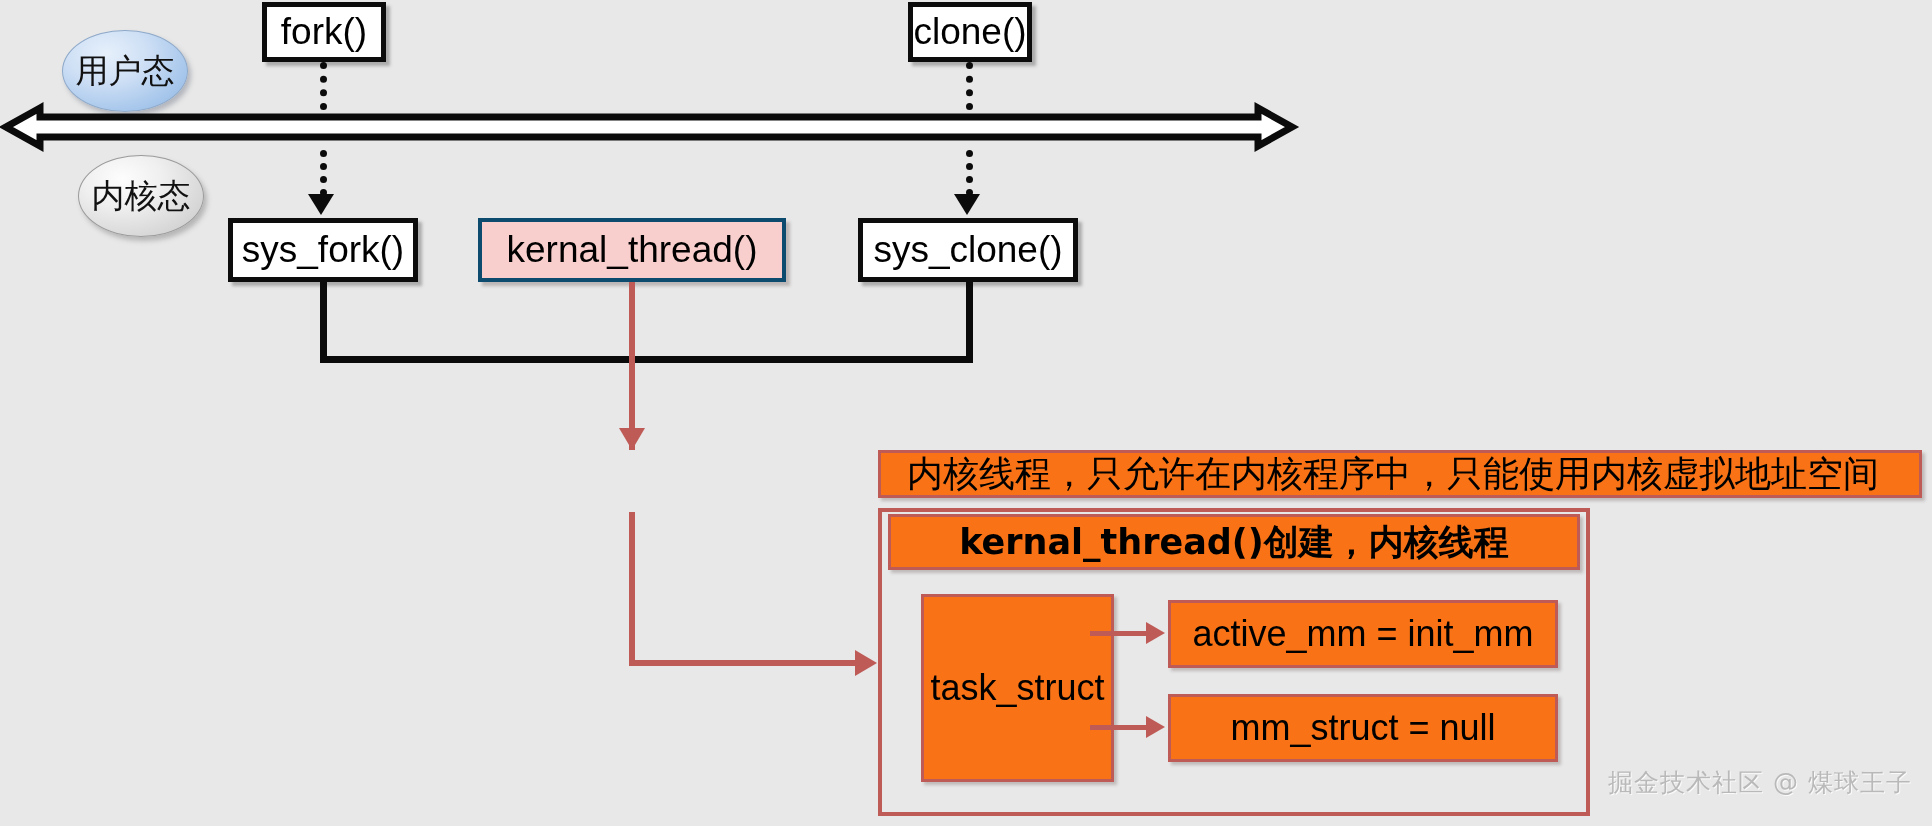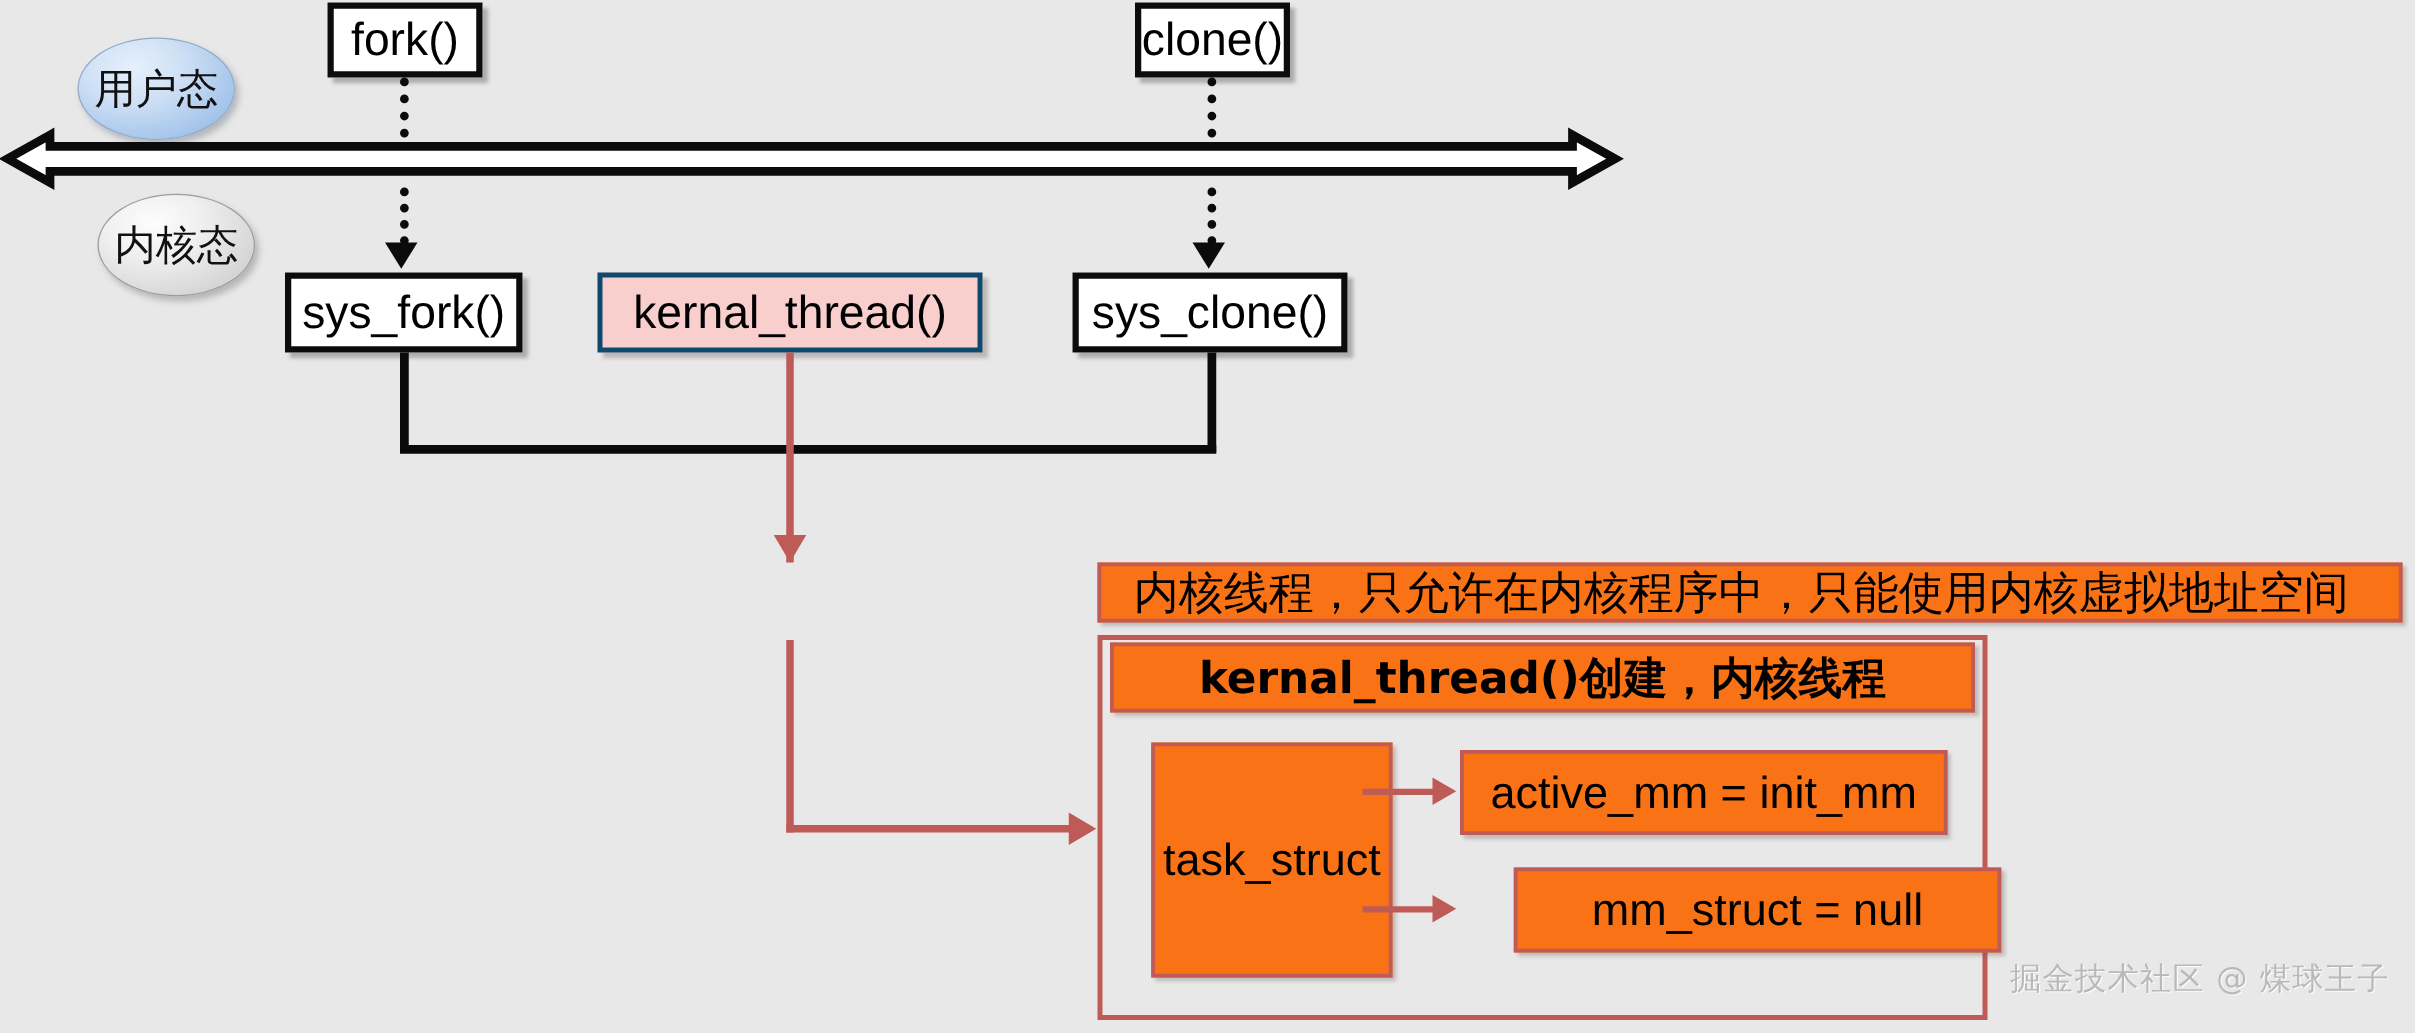--- a/index.html
+++ b/index.html
@@ -189,21 +189,21 @@
   </div>
 
   <div class="node box-red-thin" style="left:900px;top:594px;width:193px;height:188px;margin-left:21px;">
     <span>task_struct</span>
   </div>
 
   <div class="node box-red-thin" style="left:1168px;top:600px;width:390px;height:68px;">
     <span>active_mm = init_mm</span>
   </div>
 
-  <div class="node box-red-thin" style="left:1168px;top:694px;width:390px;height:68px;margin-left:43px;">
+  <div class="node box-red-thin" style="left:1168px;top:694px;width:390px;height:68px;">
     <span>mm_struct = null</span>
   </div>
 
   <div class="hline-red-thin" style="left:1090px;top:631px;width:60px;"></div>
   <div class="tri-right-red-sm" style="left:1146px;top:622px;"></div>
 
   <div class="hline-red-thin" style="left:1090px;top:725px;width:60px;"></div>
   <div class="tri-right-red-sm" style="left:1146px;top:716px;"></div>
 
   <div class="watermark" style="left:1608px;top:766px;">

